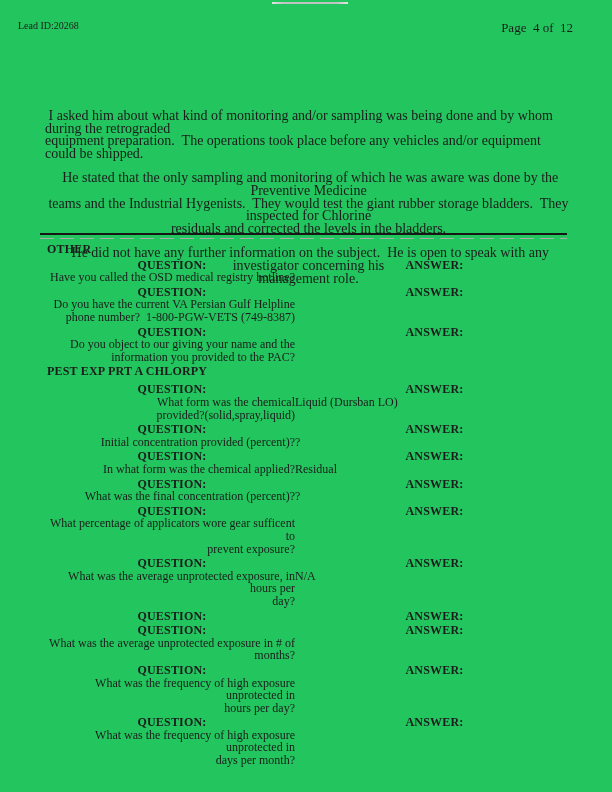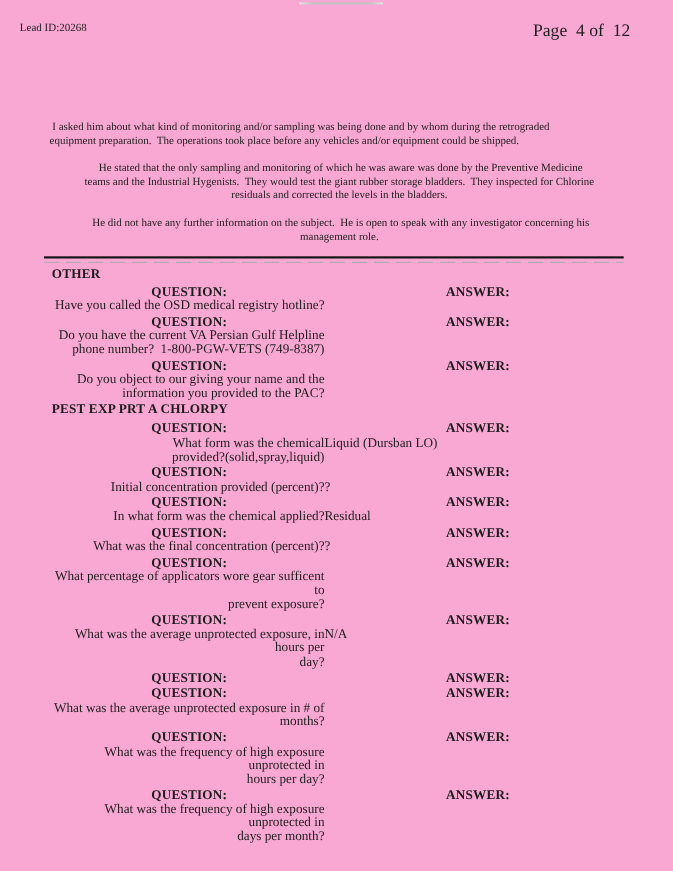--- a/index.html
+++ b/index.html
@@ -4,21 +4,21 @@
 <style>
   html, body {
     margin: 0;
     padding: 0;
     background: #ffffff;
   }
   .page {
     position: relative;
     width: 612px;
     height: 792px;
-    background: #f9a8d4;
+    background: #22c55e;
     font-family: "Liberation Serif", serif;
     color: #1c1c1c;
     overflow: hidden;
   }
   
   .scan-artifact {
     position: absolute;
     top: 2px;
     left: 272px;
     width: 76px;
@@ -29,29 +29,29 @@
     position: absolute;
     top: 20px;
     left: 18px;
     font-size: 10px;
     white-space: pre;
   }
   .hdr-right {
     position: absolute;
     top: 20px;
     right: 39px;
-    font-size: 16px;
+    font-size: 13px;
     white-space: pre;
   }
   .paragraphs {
     position: absolute;
     top: 110px;
     left: 45px;
     width: 527px;
-    font-size: 10px;
+    font-size: 14px;
     line-height: 12.6px;
   }
   .para {
     margin: 0;
     white-space: pre-wrap;
   }
   .para + .para { margin-top: 12px; text-align: center; }
   .divider-strong {
     position: absolute;
     top: 233px;

